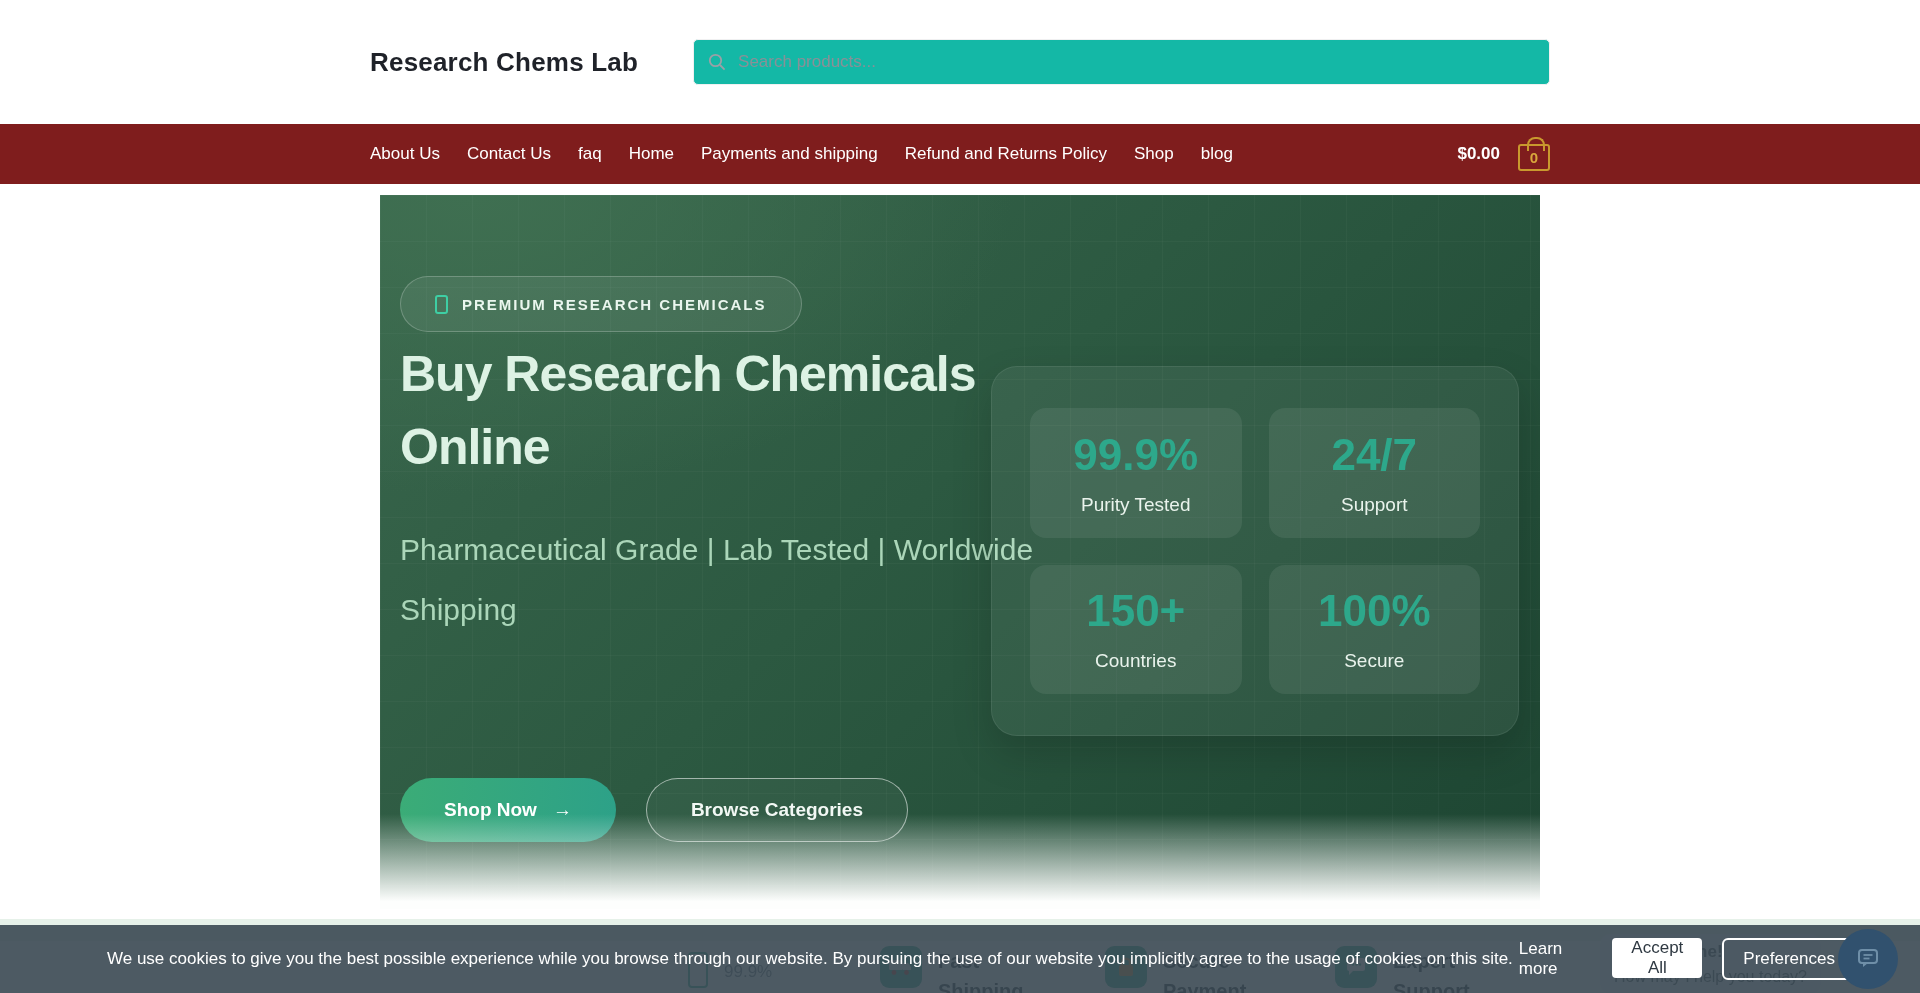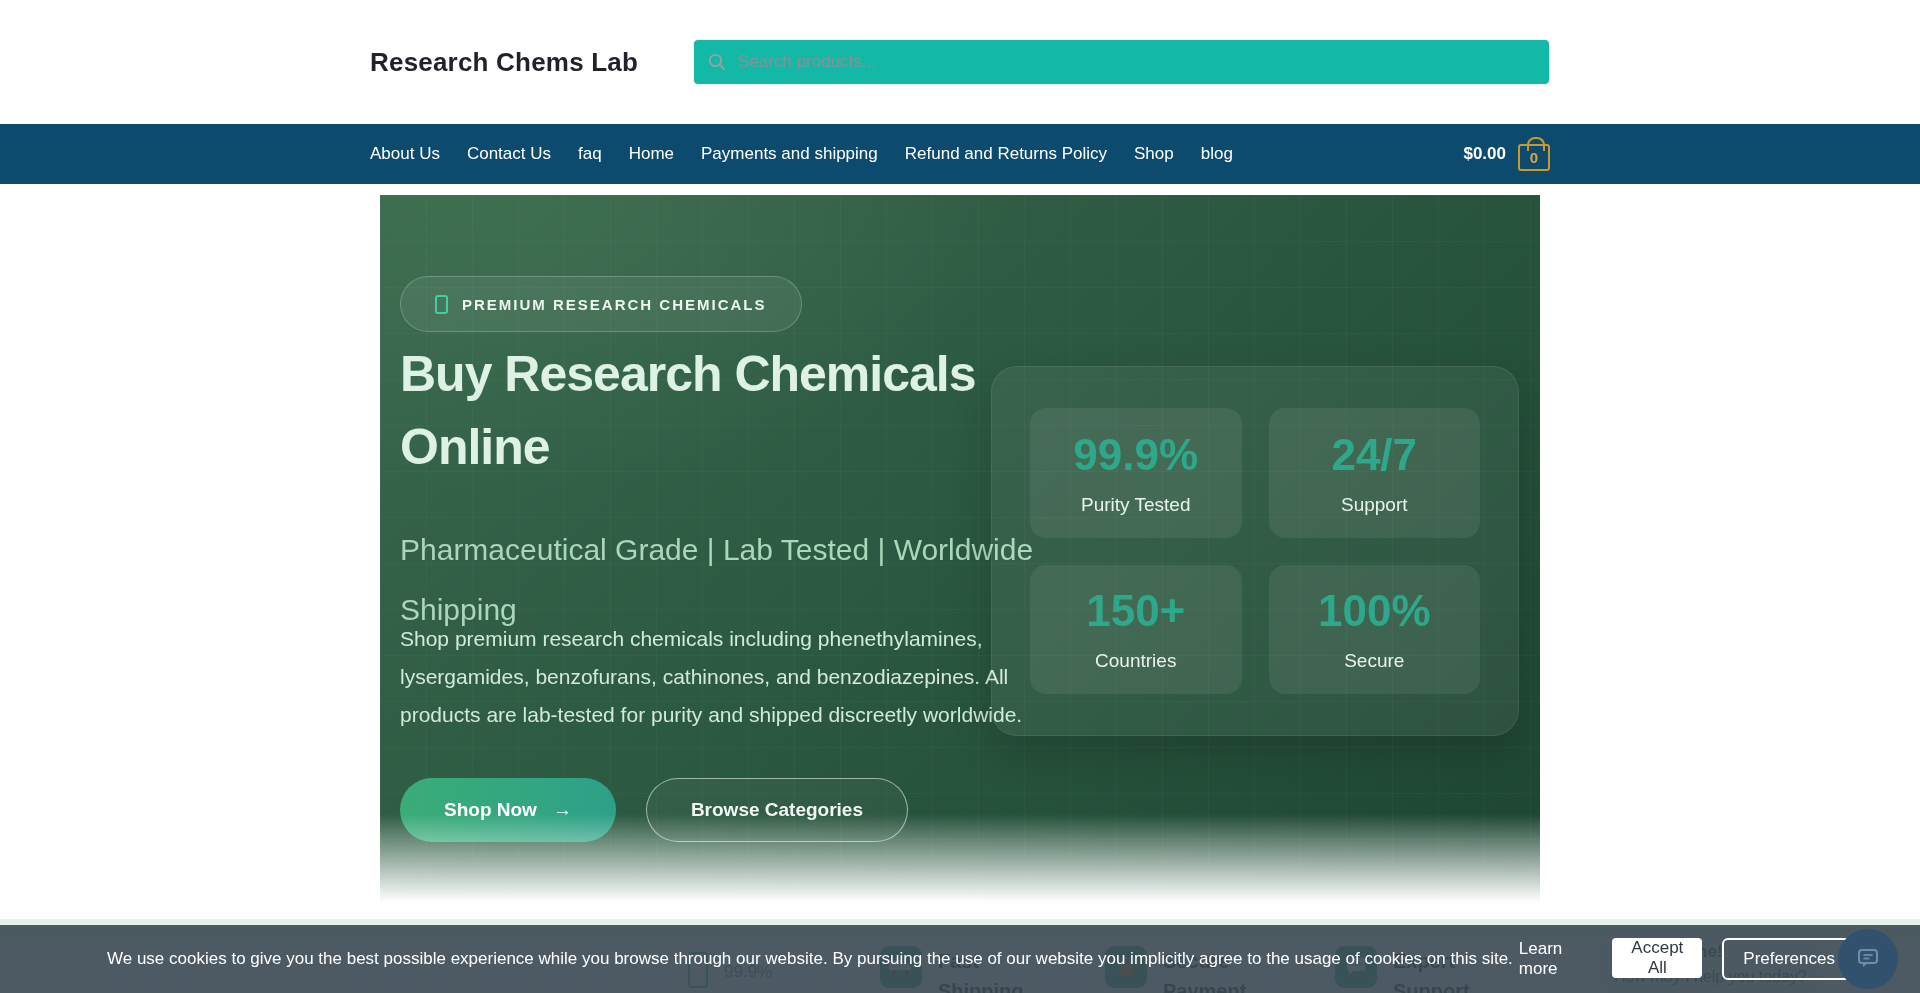--- a/index.html
+++ b/index.html
@@ -10,24 +10,24 @@
   
   .site-header { height:124px; display:flex; align-items:center; padding:0 370px; background:#fff; }
   .logo { font-size:26px; font-weight:bold; color:#1f2229; letter-spacing:.2px; white-space:nowrap; }
   .search-wrap { flex:1; margin-left:55px; position:relative; }
   .search-input { width:100%; height:46px; background:#14b8a6; border:1px solid #f0f0f1; border-radius:5px;
     padding:0 16px 0 44px; font-size:17px; color:#333; font-family:"Liberation Sans", sans-serif; }
   .search-input::placeholder { color:#8a9097; }
   .search-icon { position:absolute; left:15px; top:14px; width:18px; height:18px; }
 
   
-  .main-nav { height:60px; background:#0c4a6e; display:flex; align-items:center; padding:0 370px; }
+  .main-nav { height:60px; background:#7f1d1d; display:flex; align-items:center; padding:0 370px; }
   .nav-list { list-style:none; display:flex; gap:27px; align-items:center; }
   .nav-list a { color:#fff; text-decoration:none; font-size:17px; }
-  .cart { margin-left:auto; display:flex; align-items:center; gap:12px; cursor:pointer; }
+  .cart { margin-left:auto; display:flex; align-items:center; gap:18px; cursor:pointer; }
   .cart-total { color:#fff; font-size:17px; font-weight:bold; }
   .cart-bag { position:relative; width:32px; height:27px; border:2px solid #c9992e; border-radius:3px;
     display:flex; align-items:center; justify-content:center; margin-top:6px; }
   .cart-bag::before { content:""; position:absolute; top:-9px; left:7px; width:14px; height:12px;
     border:2px solid #c9992e; border-bottom:none; border-radius:8px 8px 0 0; }
   .cart-count { color:#d9a73c; font-size:15px; font-weight:bold; }
 
   
   .hero { position:relative; margin:11px auto 0 380px; width:1160px; height:714px; overflow:hidden;
     background:
@@ -135,21 +135,20 @@
     </div>
   </nav>
 
   <section class="hero">
     <div class="hero-badge">
       <span class="badge-glyph"></span>
       <span class="txt">PREMIUM RESEARCH CHEMICALS</span>
     </div>
     <h1 class="hero-title">Buy Research Chemicals Online</h1>
     <div class="hero-subtitle">Pharmaceutical Grade | Lab Tested | Worldwide Shipping</div>
-    <p class="hero-desc">Shop premium research chemicals including phenethylamines, lysergamides, benzofurans, cathinones, and benzodiazepines. All products are lab-tested for purity and shipped discreetly worldwide.</p>
 
     <div class="hero-ctas">
       <button class="btn-primary">
         <span>Shop Now</span>
         <span>→</span>
       </button>
       <button class="btn-secondary">Browse Categories</button>
     </div>
 
     <div class="stats-panel">

